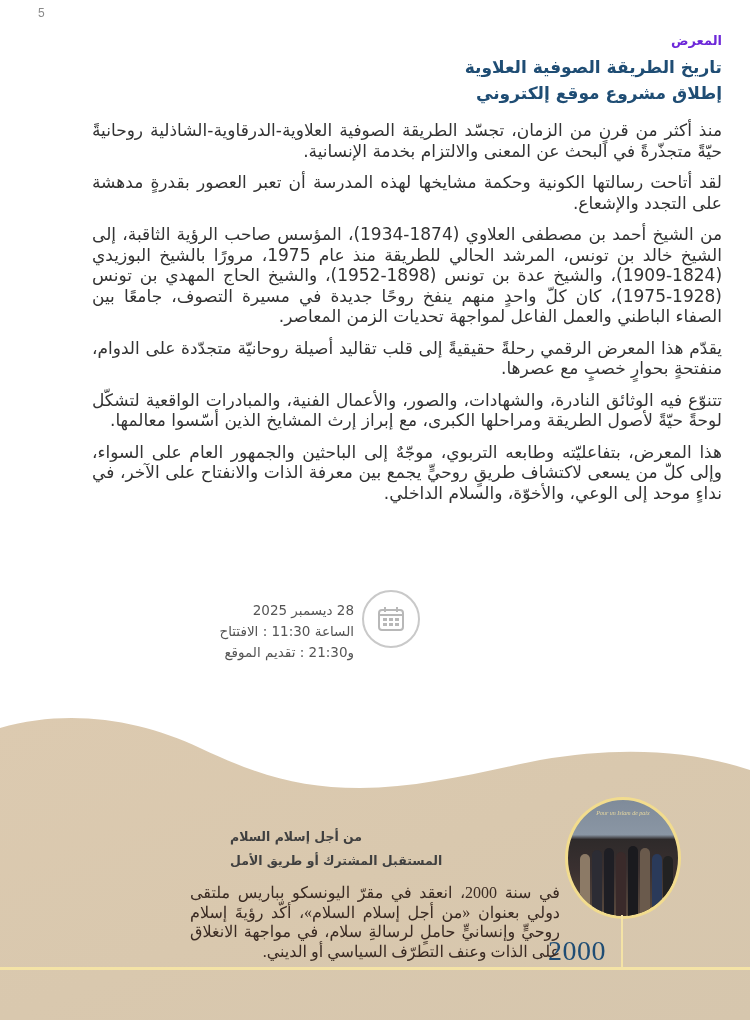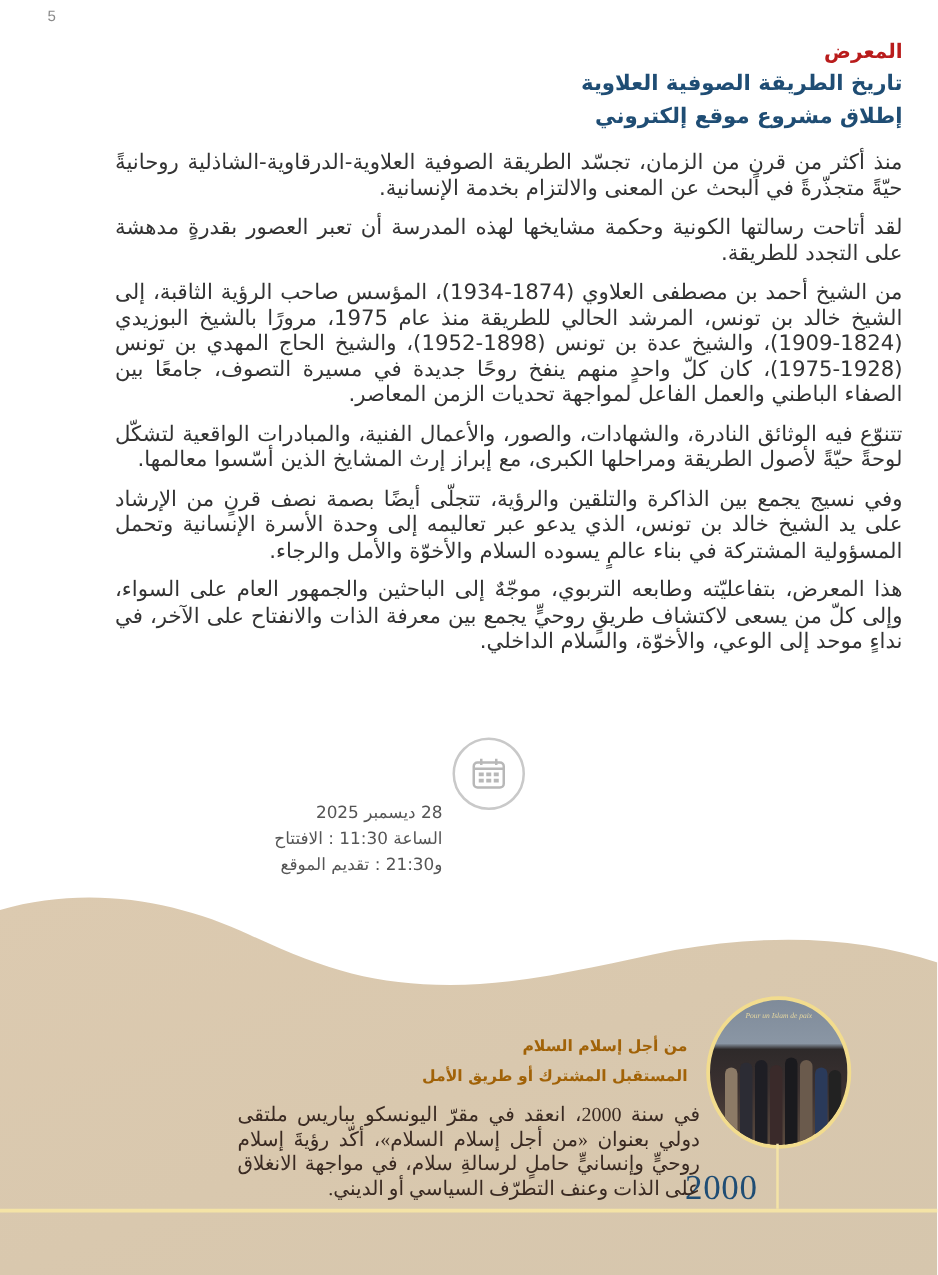--- a/index.html
+++ b/index.html
@@ -11,21 +11,21 @@
     .page-number {
       position: absolute; left: 38px; top: 6px;
       font-size: 12px; color: #8a8a8a;
       font-family: "Liberation Sans", sans-serif;
     }
     .header {
       position: absolute; right: 28px; top: 28px; width: 520px;
       direction: rtl; text-align: right;
     }
     .header .section {
-      font-size: 16px; font-weight: bold; color: #b91c1c; line-height: 26px;
+      font-size: 13px; font-weight: bold; color: #6d28d9; line-height: 26px;
     }
     .header .title {
       font-size: 17px; font-weight: bold; color: #1f4d74; line-height: 26px; text-align: right;
     }
     .body-text {
       position: absolute; right: 28px; top: 120px; width: 630px;
       direction: rtl; text-align: justify;
       font-size: 17px; line-height: 20.5px; color: #333333;
     }
     .body-text p { margin: 0 0 11px 0; }
@@ -35,21 +35,21 @@
     }
     .calendar-circle {
       position: absolute; right: 0; top: 0;
       width: 54px; height: 54px; border-radius: 50%;
       border: 2px solid #c9c9c9; background: #fff;
       display: flex; align-items: center; justify-content: center;
     }
     .event-text {
       position: absolute; right: 66px; top: 10px; width: 160px;
       direction: rtl; text-align: right;
-      font-size: 13.5px; line-height: 21px; color: #555555; margin-top: 40px;
+      font-size: 13.5px; line-height: 21px; color: #555555;
     }
 
     .bottom-section { position: absolute; left: 0; top: 680px; width: 750px; height: 340px; }
     .bottom-section svg.wave { position: absolute; left: 0; top: 0; }
     .photo {
       position: absolute; left: 565px; top: 797px;
       width: 110px; height: 116px; border-radius: 50%;
       border: 3px solid #f2dc8e;
       overflow: hidden;
       background: linear-gradient(#7f8b9a 0%, #8a96a4 30%, #2e2a2a 34%, #3a3030 60%, #5a4a3e 100%);
@@ -68,46 +68,46 @@
     .timeline-h {
       position: absolute; left: 0; top: 967px; width: 750px; height: 3px; background: #f4e3a6;
     }
     .year {
       position: absolute; left: 548px; top: 935px;
       font-family: "Liberation Serif", serif; font-size: 28px; color: #1f4d74;
       letter-spacing: 0.5px;
     }
     .milestone-title {
       position: absolute; right: 200px; top: 825px; width: 320px;
-      direction: rtl; text-align: right;
-      font-size: 12.5px; font-weight: bold; color: #a16207; line-height: 24px;
+      direction: rtl; text-align: left;
+      font-size: 12.5px; font-weight: bold; color: #404040; line-height: 24px;
     }
     .milestone-text {
       position: absolute; right: 190px; top: 883px; width: 370px;
       direction: rtl; text-align: justify;
       font-size: 16px; line-height: 19.5px; color: #3a2a22; font-family: Liberation Serif, serif;
     }
   </style>
 </head>
 <body>
 
 <div class="page-number">5</div>
 
 <div class="header">
   <div class="section">المعرض</div>
   <div class="title">تاريخ الطريقة الصوفية العلاوية</div>
   <div class="title">إطلاق مشروع موقع إلكتروني</div>
 </div>
 
 <div class="body-text">
   <p>منذ أكثر من قرنٍ من الزمان، تجسّد الطريقة الصوفية العلاوية-الدرقاوية-الشاذلية روحانيةً حيّةً متجذّرةً في البحث عن المعنى والالتزام بخدمة الإنسانية.</p>
-  <p>لقد أتاحت رسالتها الكونية وحكمة مشايخها لهذه المدرسة أن تعبر العصور بقدرةٍ مدهشة على التجدد للطريقة.</p>
+  <p>لقد أتاحت رسالتها الكونية وحكمة مشايخها لهذه المدرسة أن تعبر العصور بقدرةٍ مدهشة على التجدد والإشعاع.</p>
   <p>من الشيخ أحمد بن مصطفى العلاوي (1874-1934)، المؤسس صاحب الرؤية الثاقبة، إلى الشيخ خالد بن تونس، المرشد الحالي للطريقة منذ عام 1975، مرورًا بالشيخ البوزيدي (1824-1909)، والشيخ عدة بن تونس (1898-1952)، والشيخ الحاج المهدي بن تونس (1928-1975)، كان كلّ واحدٍ منهم ينفخ روحًا جديدة في مسيرة التصوف، جامعًا بين الصفاء الباطني والعمل الفاعل لمواجهة تحديات الزمن المعاصر.</p>
+  <p>يقدّم هذا المعرض الرقمي رحلةً حقيقيةً إلى قلب تقاليد أصيلة روحانيّة متجدّدة على الدوام، منفتحةٍ بحوارٍ خصبٍ مع عصرها.</p>
   <p>تتنوّع فيه الوثائق النادرة، والشهادات، والصور، والأعمال الفنية، والمبادرات الواقعية لتشكّل لوحةً حيّةً لأصول الطريقة ومراحلها الكبرى، مع إبراز إرث المشايخ الذين أسّسوا معالمها.</p>
-  <p>وفي نسيج يجمع بين الذاكرة والتلقين والرؤية، تتجلّى أيضًا بصمة نصف قرنٍ من الإرشاد على يد الشيخ خالد بن تونس، الذي يدعو عبر تعاليمه إلى وحدة الأسرة الإنسانية وتحمل المسؤولية المشتركة في بناء عالمٍ يسوده السلام والأخوّة والأمل والرجاء.</p>
   <p>هذا المعرض، بتفاعليّته وطابعه التربوي، موجّهٌ إلى الباحثين والجمهور العام على السواء، وإلى كلّ من يسعى لاكتشاف طريقٍ روحيٍّ يجمع بين معرفة الذات والانفتاح على الآخر، في نداءٍ موحد إلى الوعي، والأخوّة، والسلام الداخلي.</p>
 </div>
 
 <div class="event-box">
   <div class="calendar-circle">
     <svg width="28" height="26" viewBox="0 0 28 26">
       <rect x="2" y="4" width="24" height="20" rx="3" fill="none" stroke="#b8b8b8" stroke-width="2"></rect>
       <line x1="2" y1="9" x2="26" y2="9" stroke="#b8b8b8" stroke-width="2"></line>
       <line x1="8" y1="1" x2="8" y2="6" stroke="#b8b8b8" stroke-width="2"></line>
       <line x1="20" y1="1" x2="20" y2="6" stroke="#b8b8b8" stroke-width="2"></line>

